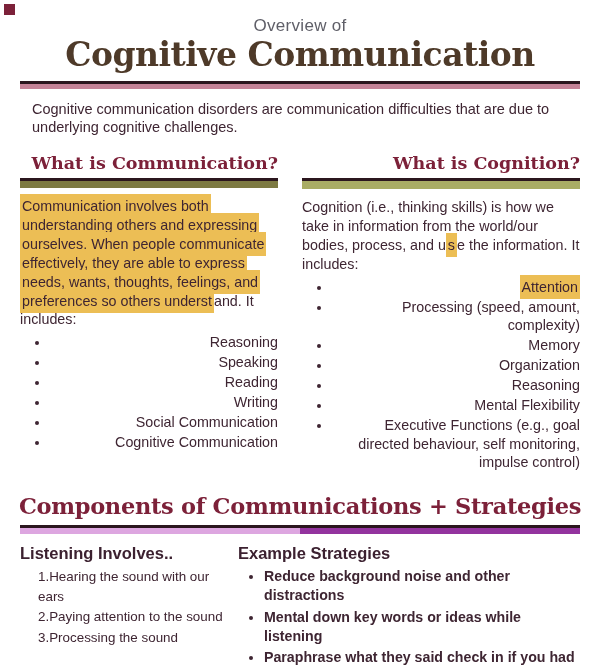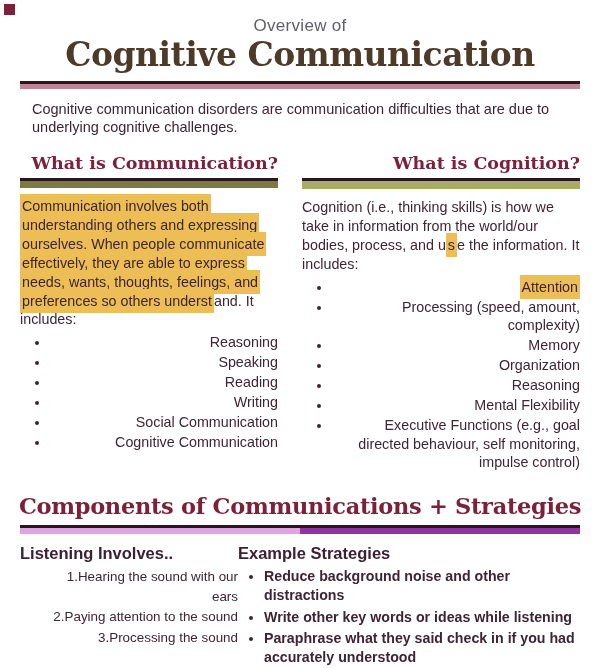--- a/index.html
+++ b/index.html
@@ -68,21 +68,21 @@
     letter-spacing:-0.3px;
   }
   .bottom-cols{display:flex;margin:10px 20px 0 20px;}
   .bcol-left{width:218px;}
   .bcol-right{width:342px;}
   .bcol-heading{
     font-weight:bold;font-size:16.5px;color:var(--plum, #3c2130);
     margin:0 0 4px 0;
   }
   ol.steps{
-    margin:2px 0 0 0;padding-left:18px;list-style:none;counter-reset:step;text-align:right;
+    margin:2px 0 0 0;padding-left:18px;list-style:none;counter-reset:step;
   }
   ol.steps li{
     counter-increment:step;
     font-size:13.4px;line-height:1.5;
   }
   ol.steps li::before{content:counter(step) ".";}
   ul.strategies{margin:2px 0 0 0;padding-left:26px;list-style:disc;font-weight:bold;}
   ul.strategies li{font-size:14.2px;line-height:1.35;margin:2px 0;}
 </style>
 </head>
@@ -159,20 +159,20 @@
         <li>Processing the sound</li>
 
       </ol>
 
     </div>
 
     <div class="bcol-right">
       <div class="bcol-heading">Example Strategies</div>
       <ul class="strategies">
         <li>Reduce background noise and other distractions</li>
-        <li>Write other key words or ideas while listening</li>
+        <li>Mental down key words or ideas while listening</li>
         <li>Paraphrase what they said check in if you had accurately understood</li>
 
       </ul>
     </div>
   </div>
 
 </div>
 
 </body></html>

